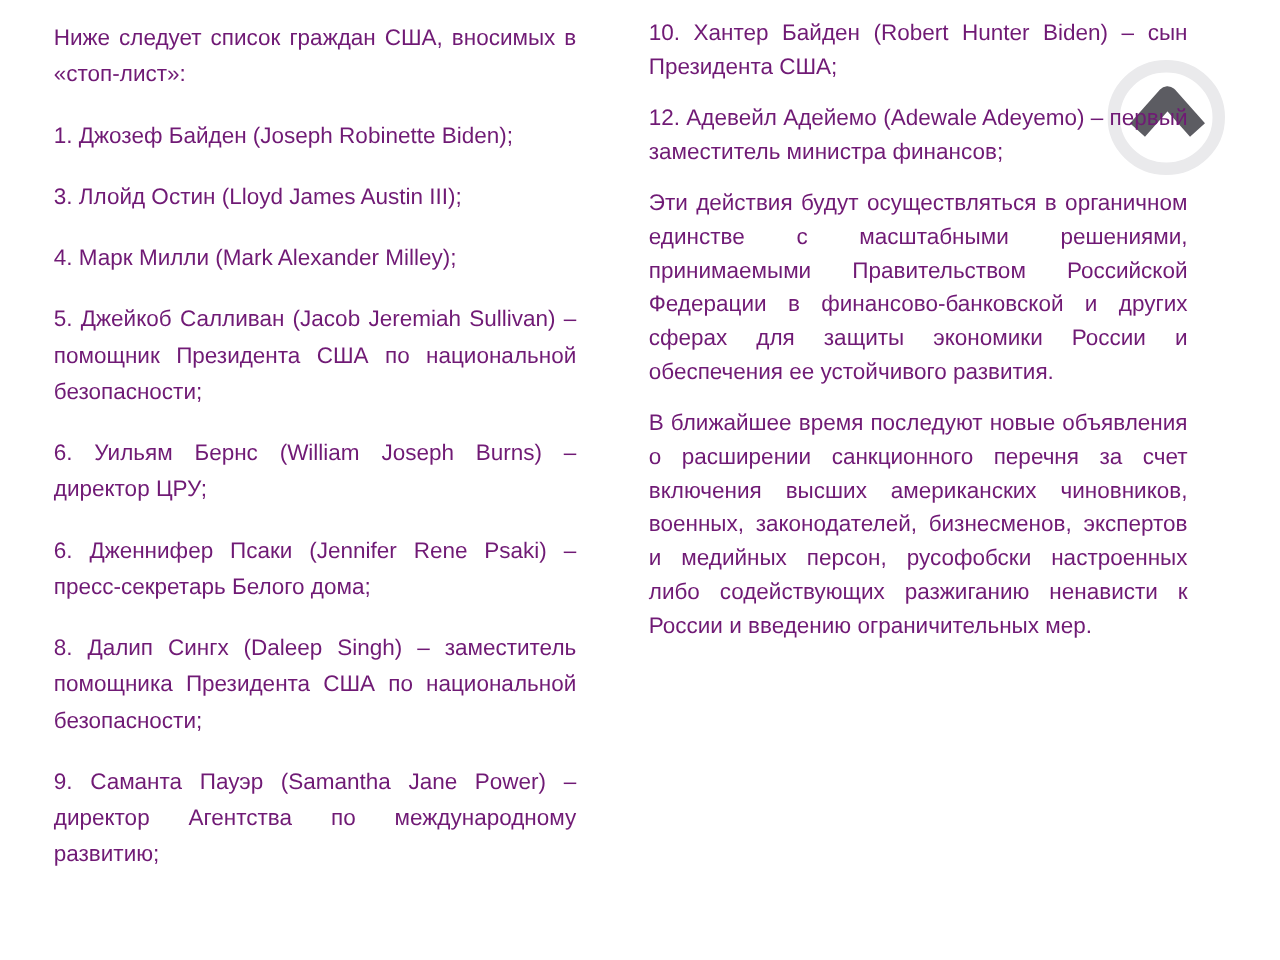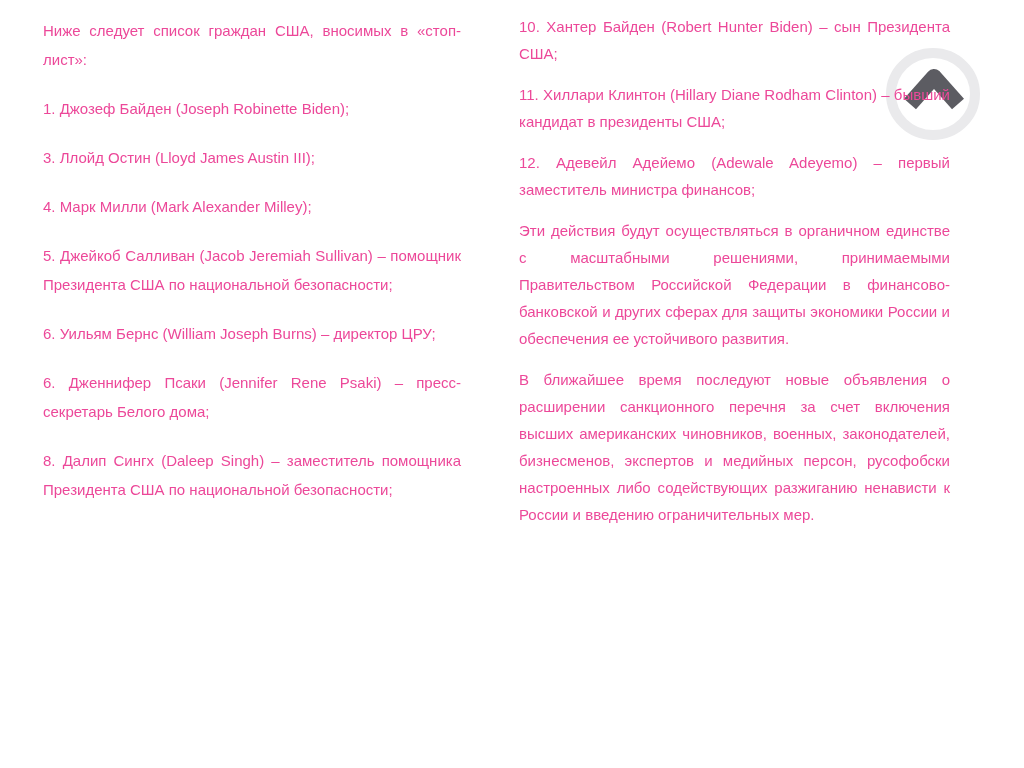--- a/index.html
+++ b/index.html
@@ -22,22 +22,22 @@
     left: 886px;
     top: 48px;
     width: 96px;
     height: 92px;
     z-index: 0;
   }
   .col {
     position: absolute;
     z-index: 1;
     text-align: justify;
-    color: #ec4899;
-    font-size: 15px;
+    color: #701a75;
+    font-size: 18px;
   }
   .col p {
     margin: 0;
     padding: 0;
   }
   .col-left {
     left: 43px;
     top: 16px;
     width: 418px;
     line-height: 29px;
@@ -64,23 +64,23 @@
 
   <div class="col col-left">
     <p>Ниже следует список граждан США, вносимых в «стоп-лист»:</p>
     <p>1. Джозеф Байден (Joseph Robinette Biden);</p>
     <p>3. Ллойд Остин (Lloyd James Austin III);</p>
     <p>4. Марк Милли (Mark Alexander Milley);</p>
     <p>5. Джейкоб Салливан (Jacob Jeremiah Sullivan) – помощник Президента США по национальной безопасности;</p>
     <p>6. Уильям Бернс (William Joseph Burns) – директор ЦРУ;</p>
     <p>6. Дженнифер Псаки (Jennifer Rene Psaki) – пресс-секретарь Белого дома;</p>
     <p>8. Далип Сингх (Daleep Singh) – заместитель помощника Президента США по национальной безопасности;</p>
+    <p>9. Саманта Пауэр (Samantha Jane Power) – директор Агентства по международному развитию;</p>
   </div>
 
   <div class="col col-right">
     <p>10. Хантер Байден (Robert Hunter Biden) – сын Президента США;</p>
-    <p>11. Хиллари Клинтон (Hillary Diane Rodham Clinton) – бывший кандидат в президенты США;</p>
     <p>12. Адевейл Адейемо (Adewale Adeyemo) – первый заместитель министра финансов;</p>
     <p>Эти действия будут осуществляться в органичном единстве с масштабными решениями, принимаемыми Правительством Российской Федерации в финансово-банковской и других сферах для защиты экономики России и обеспечения ее устойчивого развития.</p>
     <p>В ближайшее время последуют новые объявления о расширении санкционного перечня за счет включения высших американских чиновников, военных, законодателей, бизнесменов, экспертов и медийных персон, русофобски настроенных либо содействующих разжиганию ненависти к России и введению ограничительных мер.</p>
   </div>
 
 </div>
 
 </body></html>

